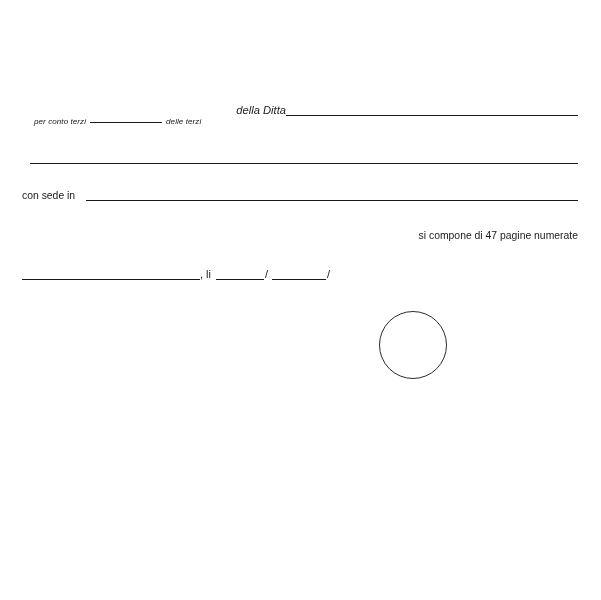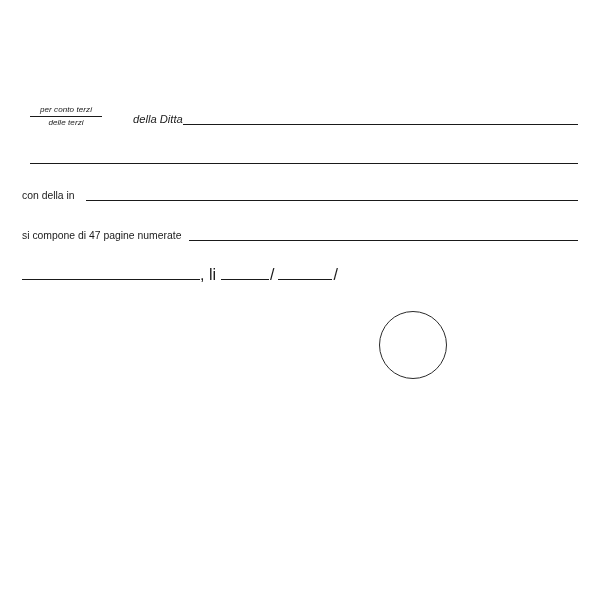--- a/index.html
+++ b/index.html
@@ -36,25 +36,24 @@
   }
   .lead-text {
     font-style: italic;
     font-size: 11.2px;
     letter-spacing: 0.1px;
     line-height: 13px;
     padding-bottom: 1px;
   }
   .fraction {
     display: inline-flex;
-    flex-direction: column;
     align-items: center;
     margin: 0 7px 0 8px;
     position: relative;
-    top: 1px;
+    top: 9px;
   }
   .fraction .num,
   .fraction .den {
     font-style: italic;
     font-size: 8.1px;
     line-height: 10px;
     letter-spacing: 0.05px;
     padding: 0 4px;
   }
   .fraction .bar {
@@ -109,41 +108,42 @@
 
   
   .row-4 {
     position: absolute;
     left: 22px;
     top: 229px;
     width: 556px;
     display: flex;
     align-items: flex-end;
     white-space: nowrap;
+    flex-direction: column;
   }
   .row-4 .label {
     font-size: 10.4px;
     line-height: 13px;
     padding-bottom: 1px;
   }
   .row-4 .rule-inline {
     margin-left: 8px;
     margin-bottom: 2px;
   }
 
   
   .row-5 {
     position: absolute;
     left: 22px;
     top: 268px;
     width: 400px;
     display: flex;
     align-items: flex-end;
     white-space: nowrap;
-    font-size: 16px;
+    font-size: 11px;
     line-height: 13px;
   }
   .rule-fixed-place {
     width: 178px;
     border-bottom: 1px solid #1a1a1a;
     height: 0;
     margin-bottom: 2px;
   }
   .row-5 .comma-li {
     padding: 0 0 1px 0;
@@ -190,21 +190,21 @@
     </span>
 
     <span class="ditta-text">della Ditta</span>
 
     <span class="rule-inline"></span>
   </div>
 
   <div class="row-2"></div>
 
   <div class="row-3">
-    <span class="label">con della in</span>
+    <span class="label">con sede in</span>
     <span class="rule-inline"></span>
   </div>
 
   <div class="row-4">
     <span class="label">si compone di 47 pagine numerate</span>
     <span class="rule-inline"></span>
   </div>
 
   <div class="row-5">
     <span class="rule-fixed-place"></span>

